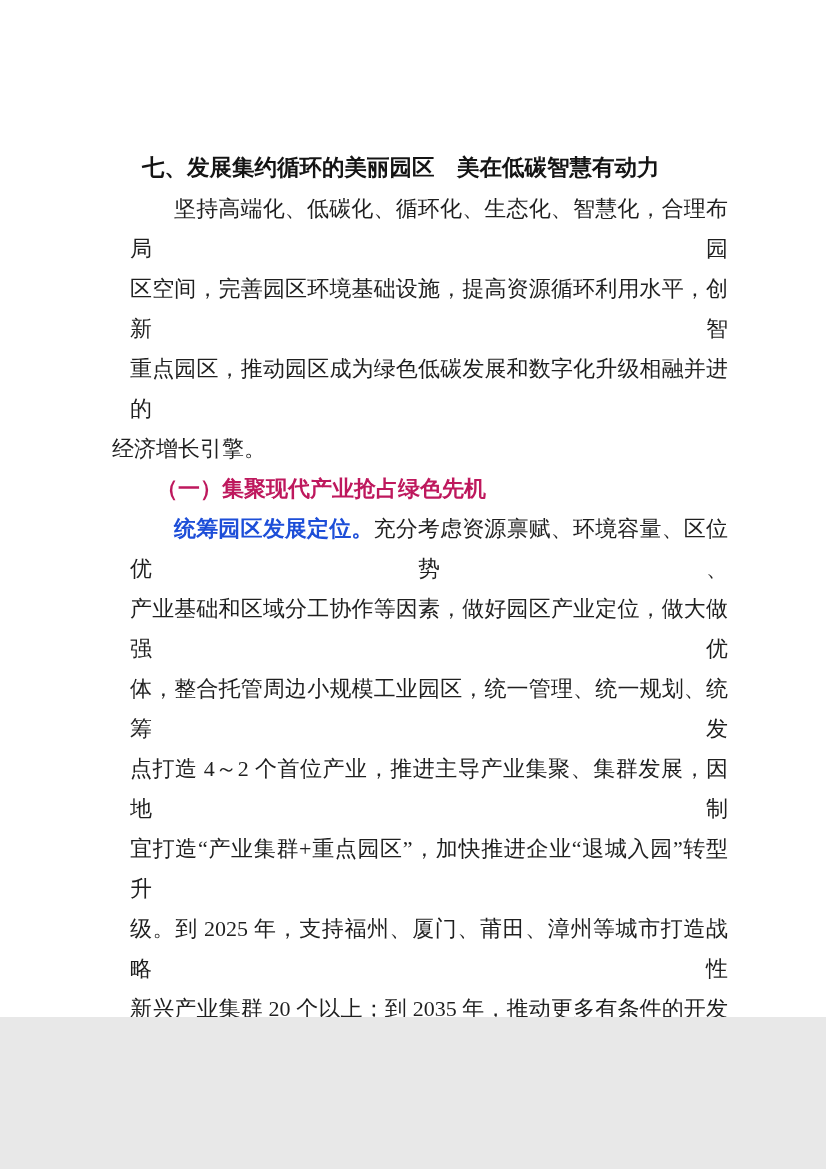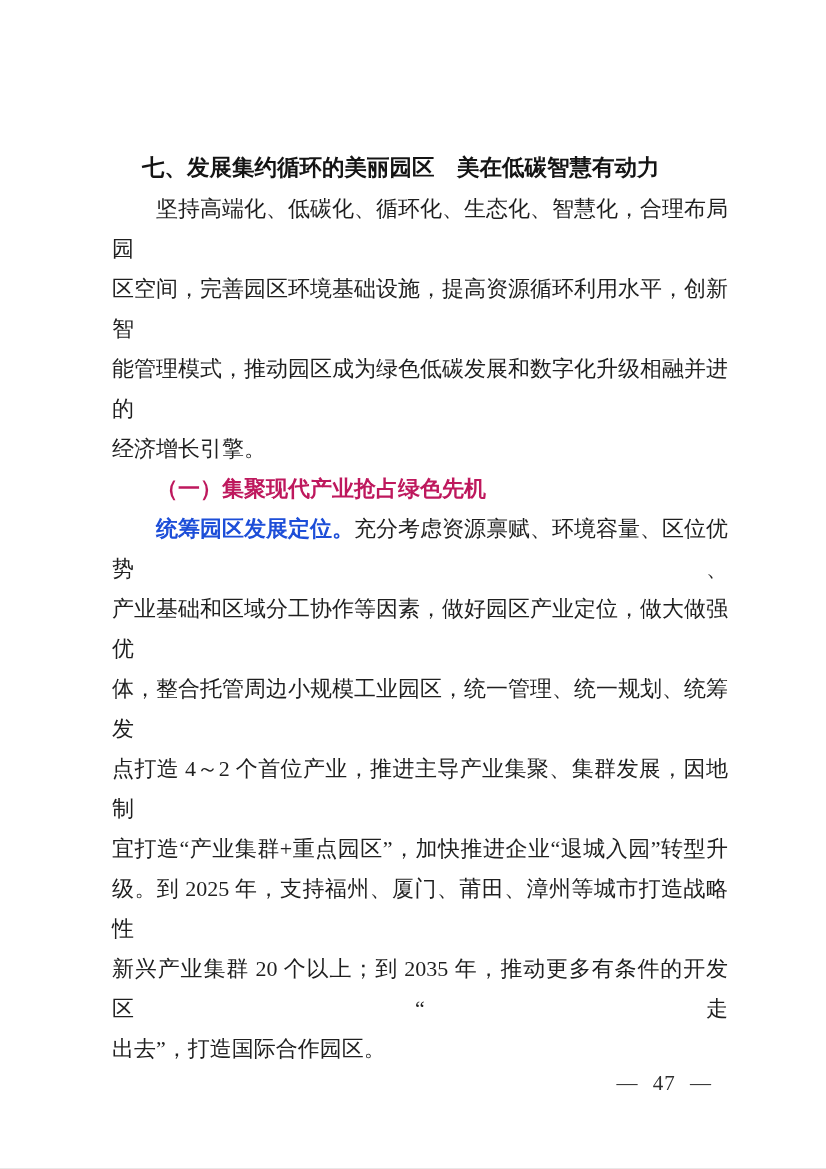--- a/index.html
+++ b/index.html
@@ -3,21 +3,21 @@
 <meta charset="utf-8">
 <style>
   html, body {
     margin: 0;
     padding: 0;
     background: #e8e8e8;
   }
   .page {
     position: relative;
     width: 826px;
-    height: 1168px;
+    height: 1017px;
     margin: 0 auto;
     background: #ffffff;
     overflow: hidden;
     font-family: "Liberation Serif", "DejaVu Serif", serif;
     color: #1f1f1f;
   }
   .text-col {
     position: absolute;
     left: 112px;
     top: 147px;
@@ -38,20 +38,21 @@
   .para, .heading-block {
     margin: 0;
   }
   .line {
     text-align: justify;
     text-justify: inter-character;
     min-height: 40px;
   }
   .line.full {
     text-align-last: justify;
+    margin-left: 18px;
   }
   .line.indent {
     text-indent: 2em;
   }
   .line b {
     font-weight: bold;
     color: #1d4ed8;
   }
   .heading-block .line {
     font-weight: bold;
@@ -74,21 +75,21 @@
 </head>
 <body>
 
 <div class="page">
   <div class="text-col">
     <div class="doc-title">七、发展集约循环的美丽园区　美在低碳智慧有动力</div>
     <div id="blocks">
         <div class="para">
           <div class="line full indent">坚持高端化、低碳化、循环化、生态化、智慧化，合理布局园</div>
           <div class="line full">区空间，完善园区环境基础设施，提高资源循环利用水平，创新智</div>
-          <div class="line full">能管理模式，推动园区成为绿色低碳发展和数字化升级相融并进的</div>
+          <div class="line full">重点园区，推动园区成为绿色低碳发展和数字化升级相融并进的</div>
           <div class="line">经济增长引擎。</div>
         </div>
         <div class="heading-block">
           <div class="line indent">（一）集聚现代产业抢占绿色先机</div>
         </div>
         <div class="para">
           <div class="line full indent"><b>统筹园区发展定位。</b>充分考虑资源禀赋、环境容量、区位优势、</div>
           <div class="line full">产业基础和区域分工协作等因素，做好园区产业定位，做大做强优</div>
           <div class="line full">体，整合托管周边小规模工业园区，统一管理、统一规划、统筹发</div>
           <div class="line full">点打造 4～2 个首位产业，推进主导产业集聚、集群发展，因地制</div>

